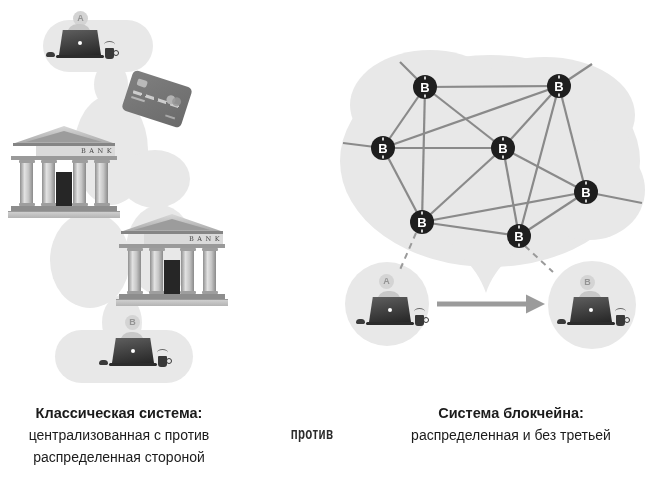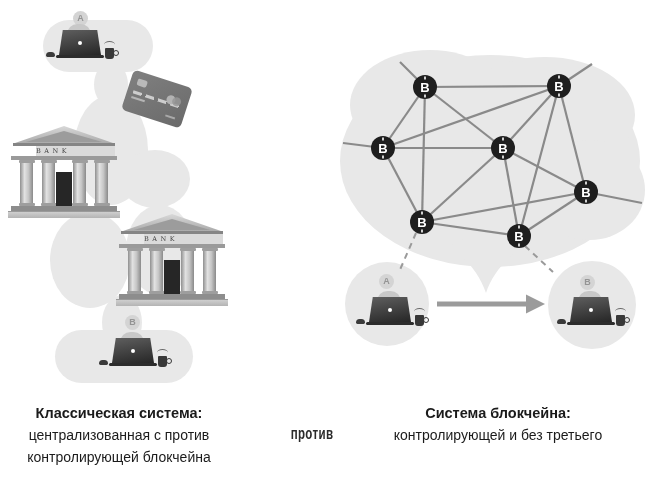--- a/index.html
+++ b/index.html
@@ -27,21 +27,21 @@
   .badge{position:absolute;width:15px;height:15px;border-radius:50%;background:#d4d4d4;
     color:#949494;font-size:9px;font-weight:bold;text-align:center;line-height:15px;}
   
   .bank{position:absolute;width:102px;height:92px;}
   .pediment{position:relative;margin:0 auto;width:96%;height:17px;
     clip-path:polygon(50% 0,100% 100%,0 100%);
     background:linear-gradient(180deg,#d8d8d8,#ababab);}
   .pediment-inner{position:absolute;left:11%;right:11%;top:5px;bottom:1px;
     clip-path:polygon(50% 0,100% 100%,0 100%);background:#9c9c9c;}
   .architrave{height:3px;background:#858585;}
-  .frieze{height:10px;background:#dadada;text-align:left;line-height:10px;
+  .frieze{height:10px;background:#dadada;text-align:right;line-height:10px;
     font-family:"DejaVu Serif",serif;font-size:6.5px;letter-spacing:3.5px;color:#3e3e3e;margin-left:23px;}
   .cornice{height:4px;width:104%;margin-left:-2%;background:#9a9a9a;}
   .colonnade{position:relative;height:46px;}
   .column{position:absolute;top:0;bottom:0;width:13px;}
   .cap{position:absolute;left:-1.5px;right:-1.5px;height:3px;background:#9e9e9e;border-radius:1px;}
   .cap.t{top:0;} .cap.b{bottom:0;}
   .shaft{position:absolute;top:3px;bottom:3px;left:0;right:0;
     background:linear-gradient(90deg,#8f8f8f 0%,#e2e2e2 35%,#c6c6c6 65%,#8a8a8a 100%);}
   .door{position:absolute;left:43px;bottom:0;width:16px;height:34px;background:#262626;}
   .stylobate{height:5px;width:104%;margin-left:-2%;background:#8d8d8d;}
@@ -59,21 +59,21 @@
   .cc2{right:7px;top:13px;width:9px;height:9px;border-radius:50%;background:#979797;opacity:.85;}
   .cbar{right:8px;bottom:7px;width:10px;height:2px;background:#a9a9a9;}
   
   #net-svg{position:absolute;left:330px;top:50px;}
   .cloud{fill:#e8e8e8;}
   
   .caption{position:absolute;text-align:center;}
   .caption .title{font-size:14.5px;font-weight:bold;line-height:22px;}
   .caption .line{font-size:14px;line-height:22px;}
   #caption-left{left:8px;top:402px;width:222px;}
-  #caption-right{left:379px;top:402px;width:238px;text-align:center;}
+  #caption-right{left:392px;top:402px;width:238px;text-align:center;}
   #versus{left:270px;top:425px;width:84px;text-align:center;font-size:16px;font-weight:600;
     letter-spacing:.5px;color:#2b2b2b;transform:scaleX(.72);transform-origin:center;position:absolute;}
 </style>
 </head>
 <body>
 
 <div id="canvas">
 
   <div>
 
@@ -284,23 +284,23 @@
     <div class="p-dot"></div>
     <div class="p-base"></div>
     <div class="p-mouse"></div>
     <div class="p-steam"></div>
     <div class="p-mug"></div>
   </div>
 
   <div id="caption-left" class="caption">
     <div class="title">Классическая система:</div>
     <div class="line">централизованная с против</div>
-    <div class="line">контролирующей блокчейна</div>
+    <div class="line">распределенная стороной</div>
   </div>
 
   <div id="versus">против</div>
 
   <div id="caption-right" class="caption">
     <div class="title">Система блокчейна:</div>
-    <div class="line">контролирующей и без третьего</div>
+    <div class="line">распределенная и без третьей</div>
   </div>
 
 </div>
 
 </body></html>

